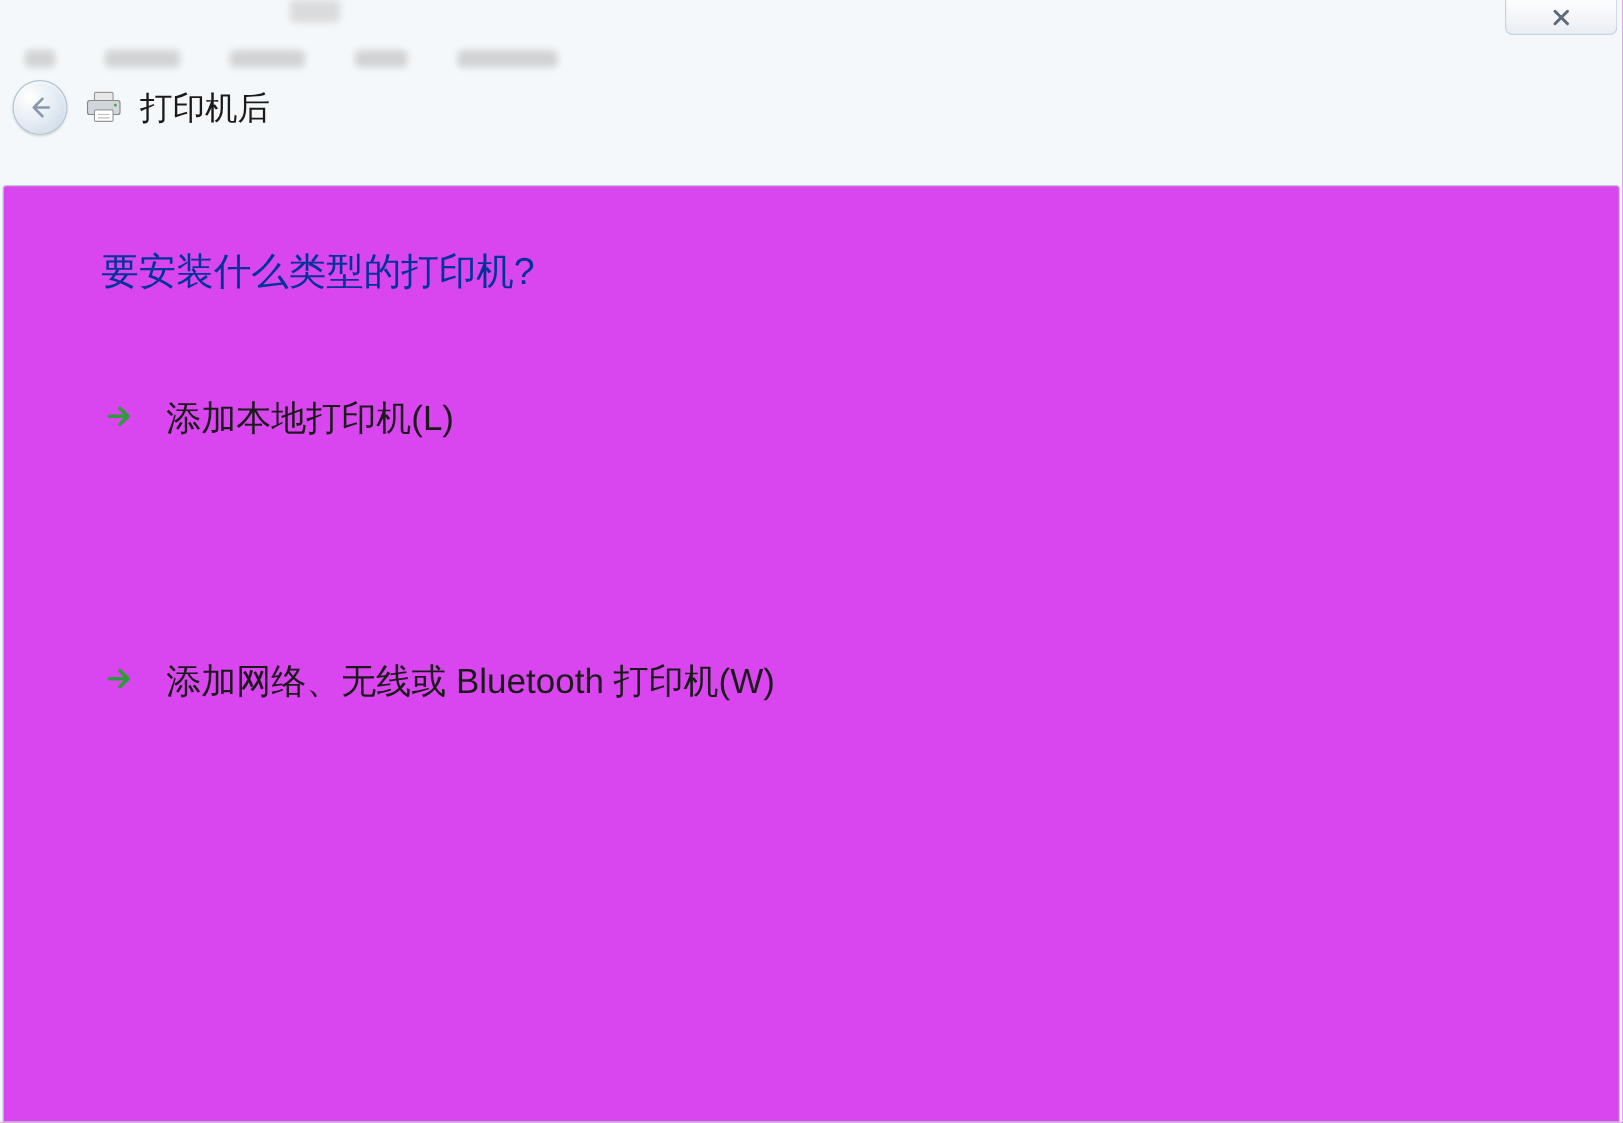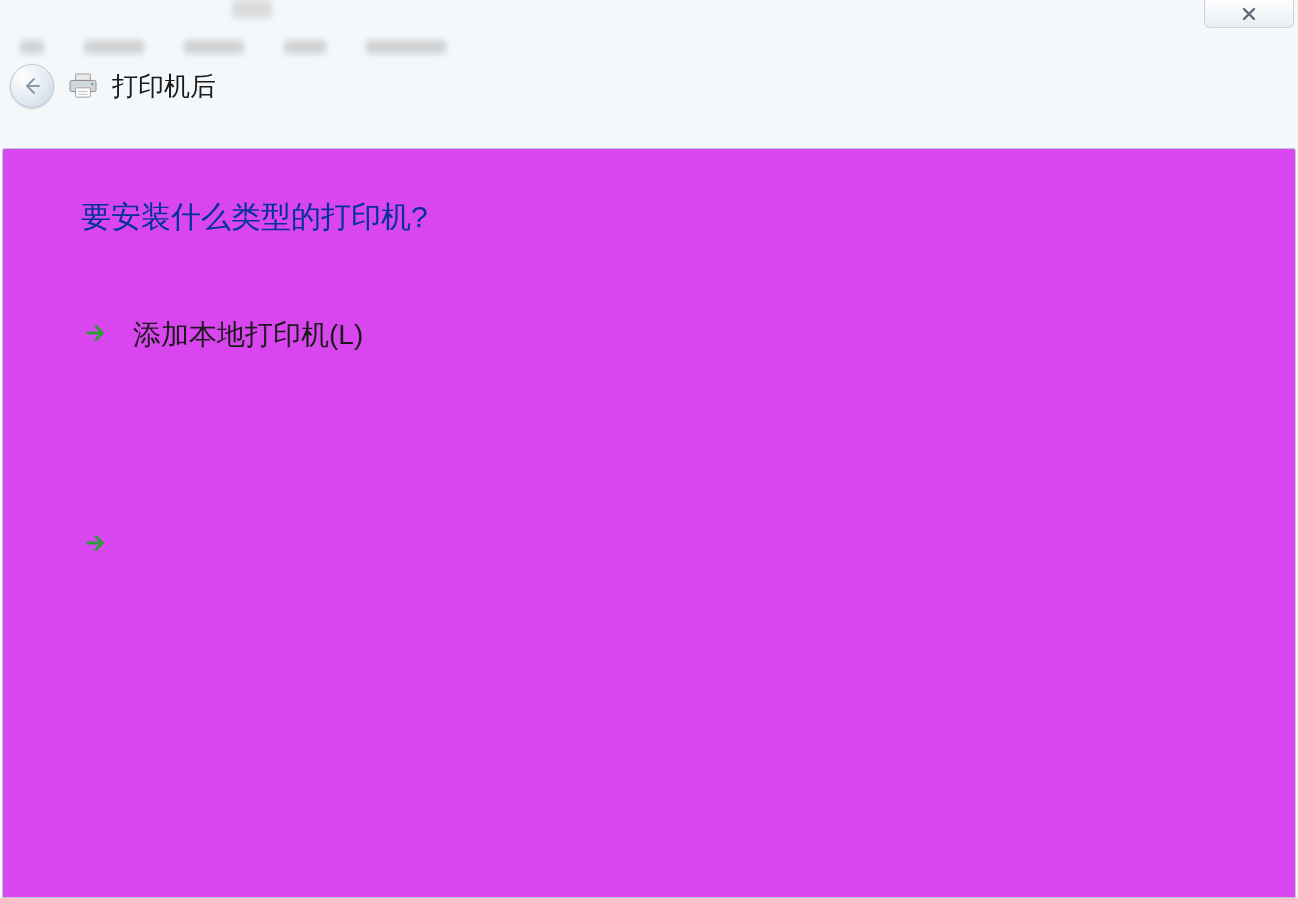--- a/index.html
+++ b/index.html
@@ -207,15 +207,16 @@
     <div class="option-body">
       <div class="option-title">添加本地打印机(L)</div>
     </div>
   </div>
 
   <div class="option">
     <svg class="arrow-icon" viewBox="0 0 24 24">
       <path d="M3 12 L18 12 M12 5 L19 12 L12 19" stroke="#2e9b3a" stroke-width="3.2" fill="none" stroke-linecap="round" stroke-linejoin="round"></path>
     </svg>
     <div class="option-body">
+      <div class="option-title">添加网络、无线或 Bluetooth 打印机(W)</div>
     </div>
   </div>
 </div>
 
 </body></html>

